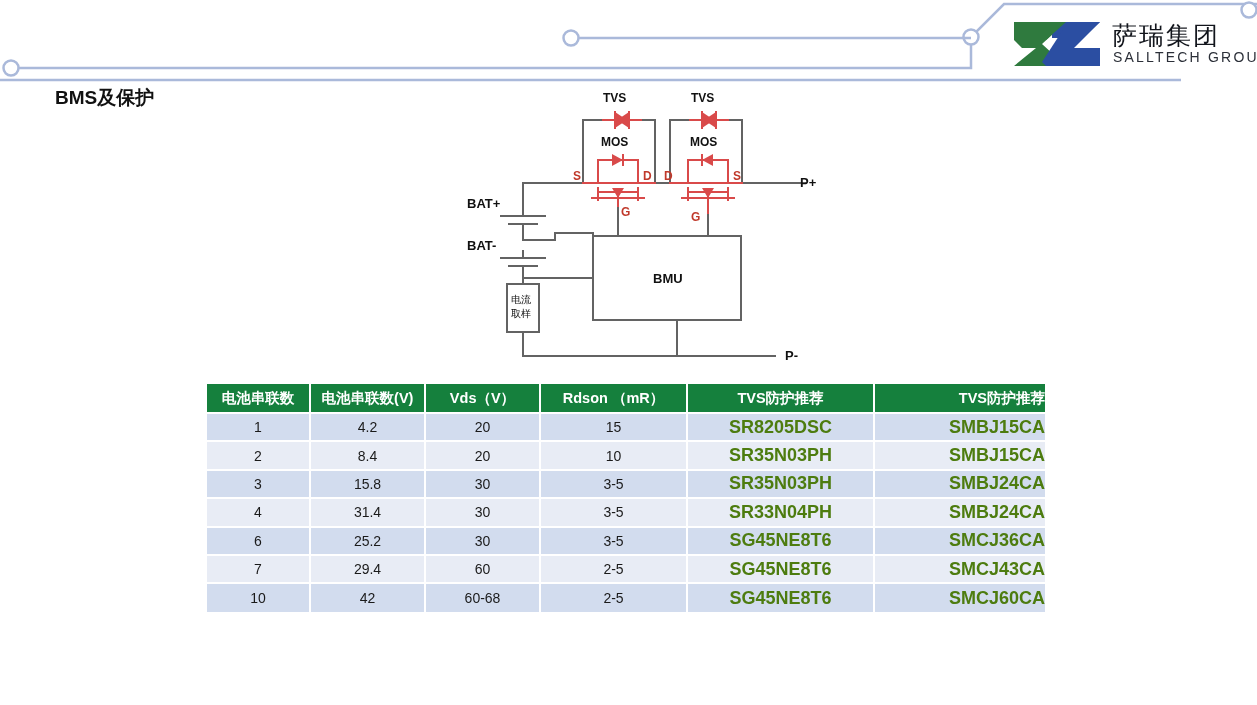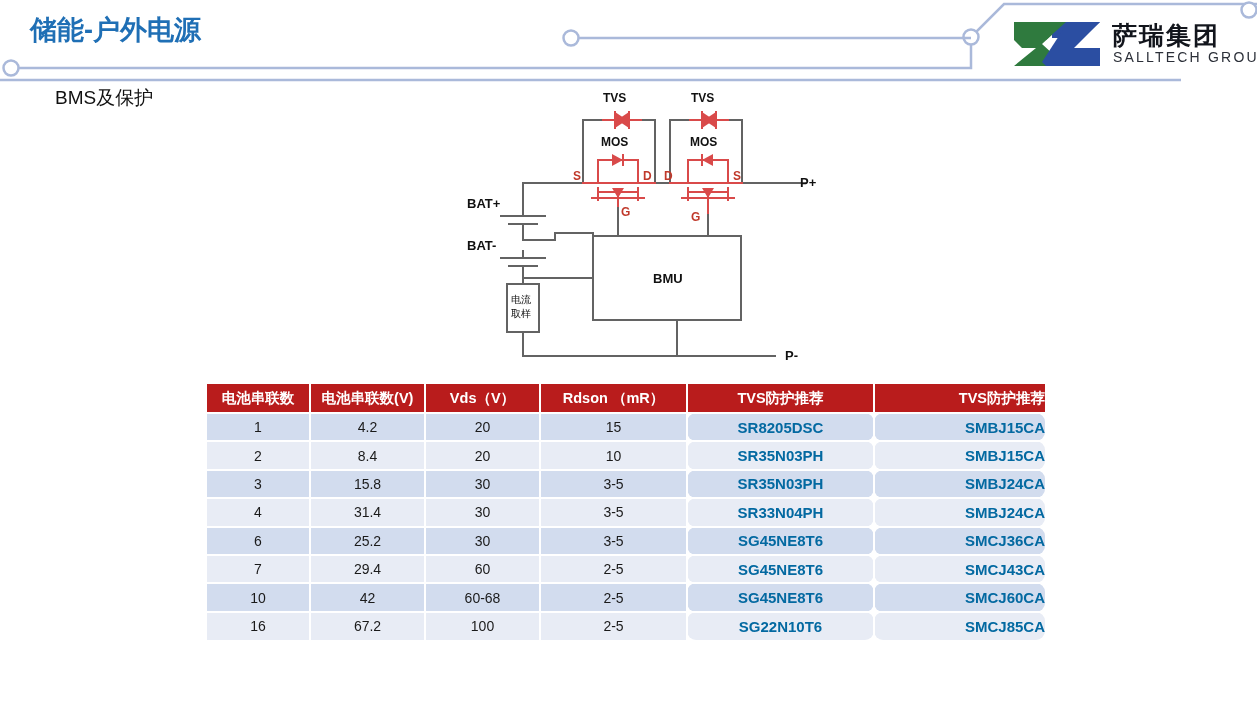--- a/index.html
+++ b/index.html
@@ -15,48 +15,48 @@
   .title {
     position: absolute; left: 30px; top: 12px;
     font-size: 27px; font-weight: bold; letter-spacing: 0px;
     color: #1f6fb5;
     white-space: nowrap;
   }
   .deco { position: absolute; left: 0; top: 0; width: 1257px; height: 90px; }
 
   .subtitle {
     position: absolute; left: 55px; top: 85px;
-    font-size: 19px; color: #111; font-weight: normal;
+    font-size: 19px; color: #111; font-weight: bold;
   }
 
   
   .logo-wrap {
     position: absolute; left: 1012px; top: 16px;
     width: 240px; height: 62px;
   }
   .logo-mark { position: absolute; left: 0; top: 2px; width: 92px; height: 52px; }
   .logo-cn {
     position: absolute; left: 100px; top: 3px;
-    font-size: 25px; font-weight: bold; color: #12151c;
+    font-size: 25px; font-weight: normal; color: #12151c;
     letter-spacing: 2px; white-space: nowrap;
   }
   .logo-en {
     position: absolute; left: 101px; top: 33px;
     font-size: 14px; color: #2b2f38; letter-spacing: 2.2px;
     white-space: nowrap;
   }
 
   
   .circuit { position: absolute; left: 455px; top: 88px; width: 420px; height: 285px; }
 
   
   .tbl-wrap { position: absolute; left: 207px; top: 384px; width: 838px; }
   table.spec { border-collapse: collapse; width: 838px; table-layout: fixed; }
   table.spec th {
-    background: #b91c1c;
+    background: #15803d;
     color: #ffffff;
     font-size: 14.5px;
     font-weight: bold;
     height: 29px;
     text-align: center;
     border-right: 2px solid #ffffff;
     border-bottom: 2px solid #ffffff;
     white-space: nowrap;
   }
   table.spec th:last-child { border-right: none; text-align: right; }
@@ -65,42 +65,41 @@
     height: 28.4px;
     text-align: center;
     color: #1a1a1a;
     border-right: 2px solid #ffffff;
     border-bottom: 2px solid #ffffff;
     white-space: nowrap;
   }
   table.spec td:last-child { border-right: none; text-align: right; }
   table.spec tbody tr:nth-child(odd) td { background: #d2dcee; }
   table.spec tbody tr:nth-child(even) td { background: #e8ecf5; }
-  table.spec td.part { color: #0369a1; font-weight: bold; font-size: 15px; border-radius: 9px; }
+  table.spec td.part { color: #4d7c0f; font-weight: bold; font-size: 18px; }
   table.spec tbody tr:last-child td { border-bottom: none; }
 </style>
 </head>
 <body>
 
 <div class="slide">
 
   <svg class="deco" viewBox="0 0 1257 90">
     <g fill="none" stroke="#aab9da" stroke-width="2.5">
       <path d="M 16 68 L 971 68 L 971 37 L 1004 4 L 1257 4"></path>
       <path d="M 0 80 L 1181 80"></path>
     </g>
     <circle cx="11" cy="68" r="7.5" fill="#ffffff" stroke="#aab9da" stroke-width="2.5"></circle>
     <circle cx="571" cy="38" r="7.5" fill="#ffffff" stroke="#aab9da" stroke-width="2.5"></circle>
     <circle cx="971" cy="37" r="7.5" fill="#ffffff" stroke="#aab9da" stroke-width="2.5"></circle>
     <path d="M 578 38 L 971 38" fill="none" stroke="#aab9da" stroke-width="2.5"></path>
     <path d="M 1249 4 L 1249 4" stroke="#aab9da"></path>
     <circle cx="1249" cy="10" r="7.5" fill="#ffffff" stroke="#aab9da" stroke-width="2.5"></circle>
   </svg>
 
-  <div class="title">储能-户外电源</div>
   <div class="subtitle">BMS及保护</div>
 
   <div class="logo-wrap">
     <svg class="logo-mark" viewBox="0 0 92 52">
       <path d="M 2 4 L 54 4 L 30 26 L 54 48 L 2 48 L 24 30 L 10 30 L 2 22 Z" fill="#2f7a3e"></path>
       <path d="M 40 4 L 88 4 L 62 30 L 88 30 L 88 48 L 34 48 L 62 20 L 40 20 Z" fill="#2b4ea2"></path>
       <path d="M 2 4 L 54 4 L 34 22 L 2 22 Z" fill="#2f7a3e"></path>
       <path d="M 56 4 L 88 4 L 40 48 L 34 48 L 30 44 Z" fill="#2b4ea2"></path>
     </svg>
     <div class="logo-cn">萨瑞集团</div>
@@ -296,25 +295,17 @@
           <td class="part">SMCJ43CA</td>
         </tr>
         <tr>
           <td>10</td>
           <td>42</td>
           <td>60-68</td>
           <td>2-5</td>
           <td class="part">SG45NE8T6</td>
           <td class="part">SMCJ60CA</td>
         </tr>
-        <tr>
-          <td>16</td>
-          <td>67.2</td>
-          <td>100</td>
-          <td>2-5</td>
-          <td class="part">SG22N10T6</td>
-          <td class="part">SMCJ85CA</td>
-        </tr>
       </tbody>
     </table>
   </div>
 
 </div>
 
 </body></html>

